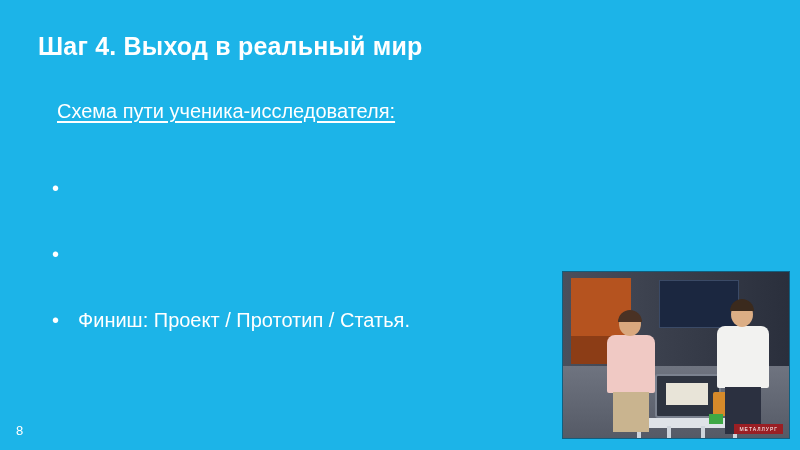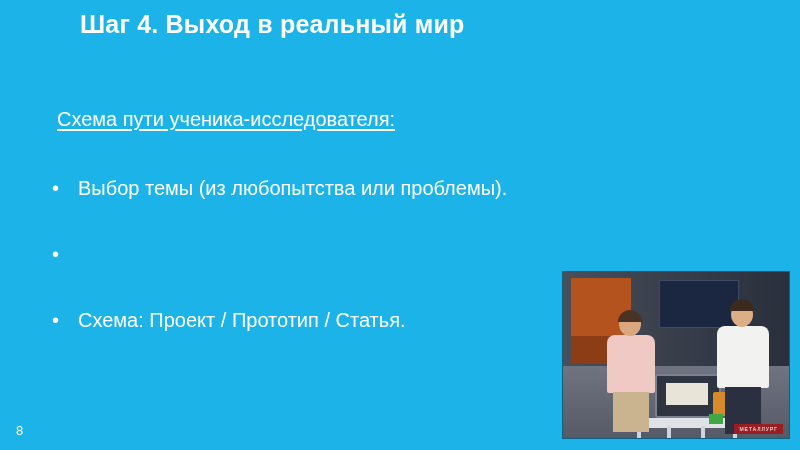--- a/index.html
+++ b/index.html
@@ -15,32 +15,31 @@
     position: relative;
   }
   .slide {
     position: absolute;
     inset: 0;
     background: #1CB4E8;
   }
   .slide-title {
     position: absolute;
     left: 38px;
-    top: 10px;
+    top: 32px;
     font-size: 25px;
     font-weight: bold;
     color: #FFFFFF;
     letter-spacing: 0.2px;
     white-space: nowrap;
-    margin-left: 42px;
   }
   .subtitle {
     position: absolute;
     left: 57px;
-    top: 108px;
+    top: 100px;
     font-size: 20px;
     color: #FFFFFF;
     text-decoration: underline;
     text-underline-offset: 3px;
   }
   .bullets {
     position: absolute;
     left: 52px;
     top: 175px;
     width: 620px;
@@ -211,28 +210,27 @@
 
 <div class="slide">
 
   <div class="slide-title">Шаг 4. Выход в реальный мир</div>
 
   <div class="subtitle">Схема пути ученика-исследователя:</div>
 
   <div class="bullets">
     <div class="bullet-row">
       <span class="bullet-dot">•</span>
-      <span class="bullet-text">Выбор темы (из любопытства или проблемы).</span>
     </div>
     <div class="bullet-row">
       <span class="bullet-dot">•</span>
     </div>
     <div class="bullet-row">
       <span class="bullet-dot">•</span>
-      <span class="bullet-text">Схема: Проект / Прототип / Статья.</span>
+      <span class="bullet-text">Финиш: Проект / Прототип / Статья.</span>
     </div>
   </div>
 
   <div class="page-number">8</div>
 
   <div class="photo">
     <div class="ph-wall"></div>
     <div class="ph-banner"></div>
     <div class="ph-banner2"></div>
     <div class="ph-screen"></div>

